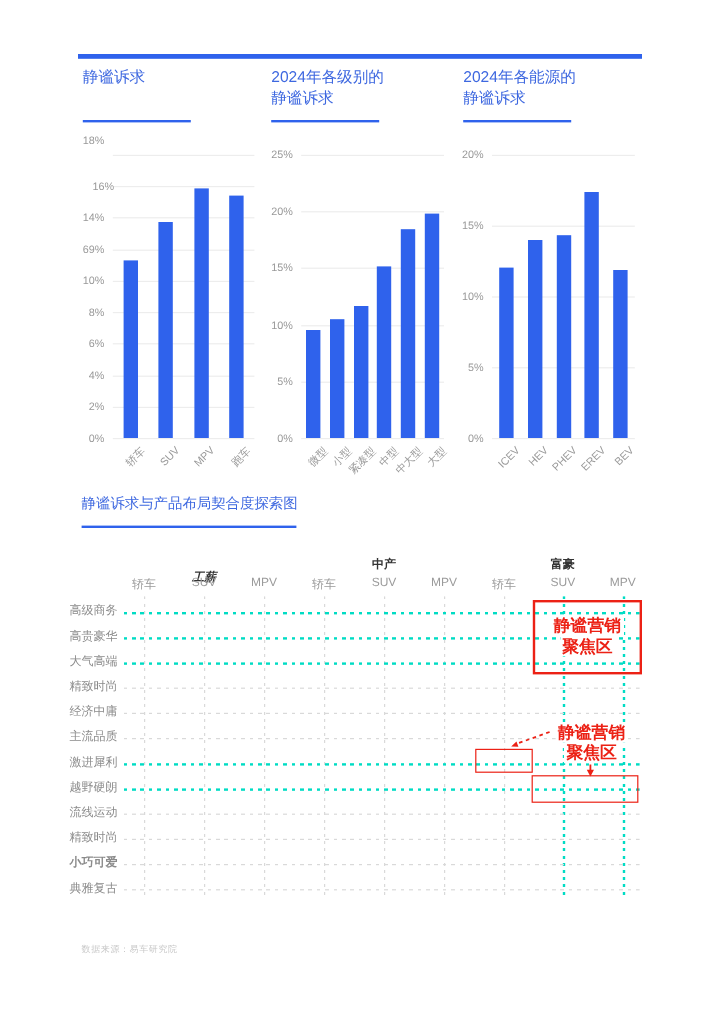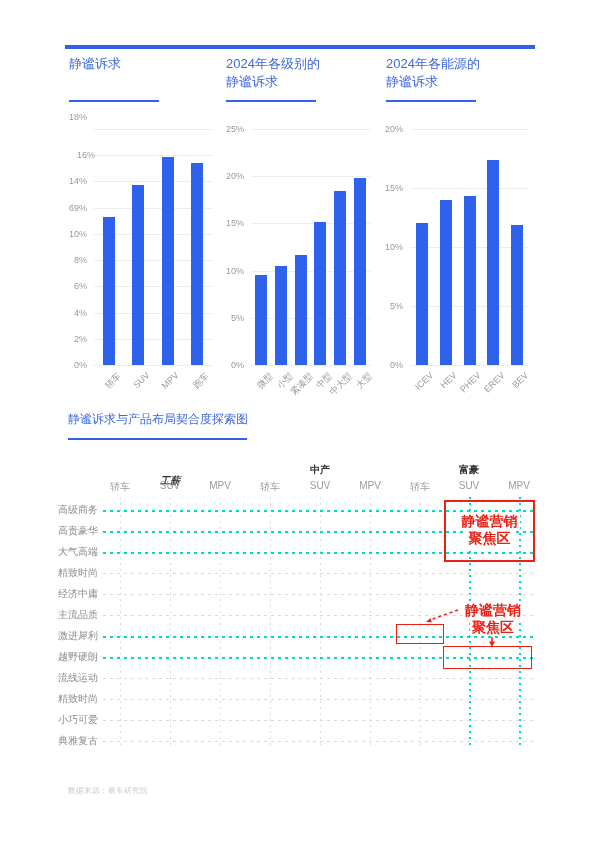--- a/index.html
+++ b/index.html
@@ -170,21 +170,21 @@
       <div class="rowlab" style="left: 36px; top: 609px; width: 62px;">主流品质</div>
       <div class="hline" style="left: 103px; top: 636px; width: 430px; height: 2px; background-image: repeating-linear-gradient(to right, rgb(0, 220, 196) 0px, rgb(0, 220, 196) 3px, transparent 3px, transparent 7px);"></div>
       <div class="rowlab" style="left: 36px; top: 630px; width: 62px;">激进犀利</div>
       <div class="hline" style="left: 103px; top: 657px; width: 430px; height: 2px; background-image: repeating-linear-gradient(to right, rgb(0, 220, 196) 0px, rgb(0, 220, 196) 3px, transparent 3px, transparent 7px);"></div>
       <div class="rowlab" style="left: 36px; top: 651px; width: 62px;">越野硬朗</div>
       <div class="hline" style="left: 103px; top: 678px; width: 430px; height: 1px; background-image: repeating-linear-gradient(to right, rgb(217, 217, 217) 0px, rgb(217, 217, 217) 3px, transparent 3px, transparent 7px);"></div>
       <div class="rowlab" style="left: 36px; top: 672px; width: 62px;">流线运动</div>
       <div class="hline" style="left: 103px; top: 699px; width: 430px; height: 1px; background-image: repeating-linear-gradient(to right, rgb(217, 217, 217) 0px, rgb(217, 217, 217) 3px, transparent 3px, transparent 7px);"></div>
       <div class="rowlab" style="left: 36px; top: 693px; width: 62px;">精致时尚</div>
       <div class="hline" style="left: 103px; top: 720px; width: 430px; height: 1px; background-image: repeating-linear-gradient(to right, rgb(217, 217, 217) 0px, rgb(217, 217, 217) 3px, transparent 3px, transparent 7px);"></div>
-      <div class="rowlab" style="left: 36px; top: 714px; width: 62px;">小巧可爱</div>
+      <div class="rowlab" style="left: 36px; top: 714px; width: 62px; font-weight: bold;">小巧可爱</div>
       <div class="hline" style="left: 103px; top: 741px; width: 430px; height: 1px; background-image: repeating-linear-gradient(to right, rgb(217, 217, 217) 0px, rgb(217, 217, 217) 3px, transparent 3px, transparent 7px);"></div>
       <div class="rowlab" style="left: 36px; top: 735px; width: 62px;">典雅复古</div>
     </div>
 
   <svg id="overlay" width="600" height="842" viewBox="0 0 600 842">
     <line x1="458" y1="610" x2="430" y2="620" class="red-dash"></line>
     <polygon points="426,622 430.4,618 432,622.2" class="red-fill"></polygon>
     <line x1="492" y1="637" x2="492" y2="642" class="red-solid"></line>
     <polygon points="492,647 489,641.5 495,641.5" class="red-fill"></polygon>
   </svg>

